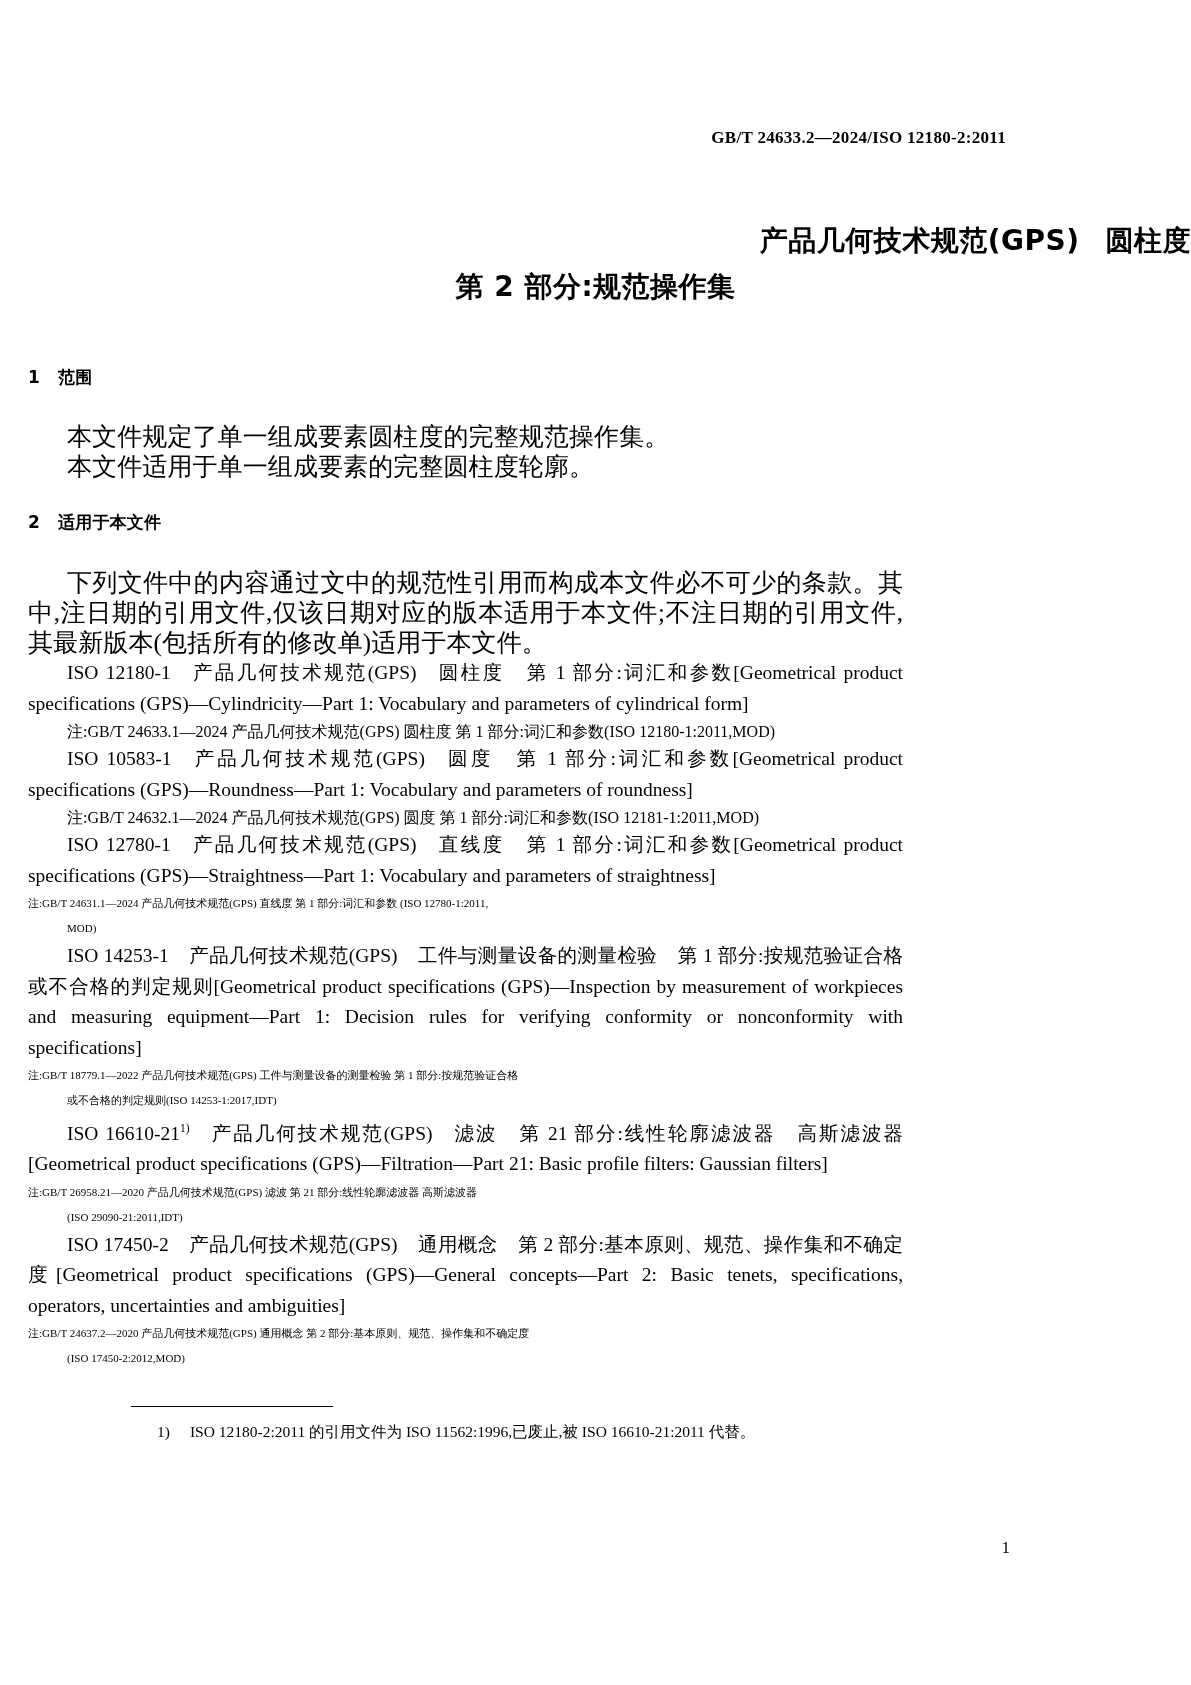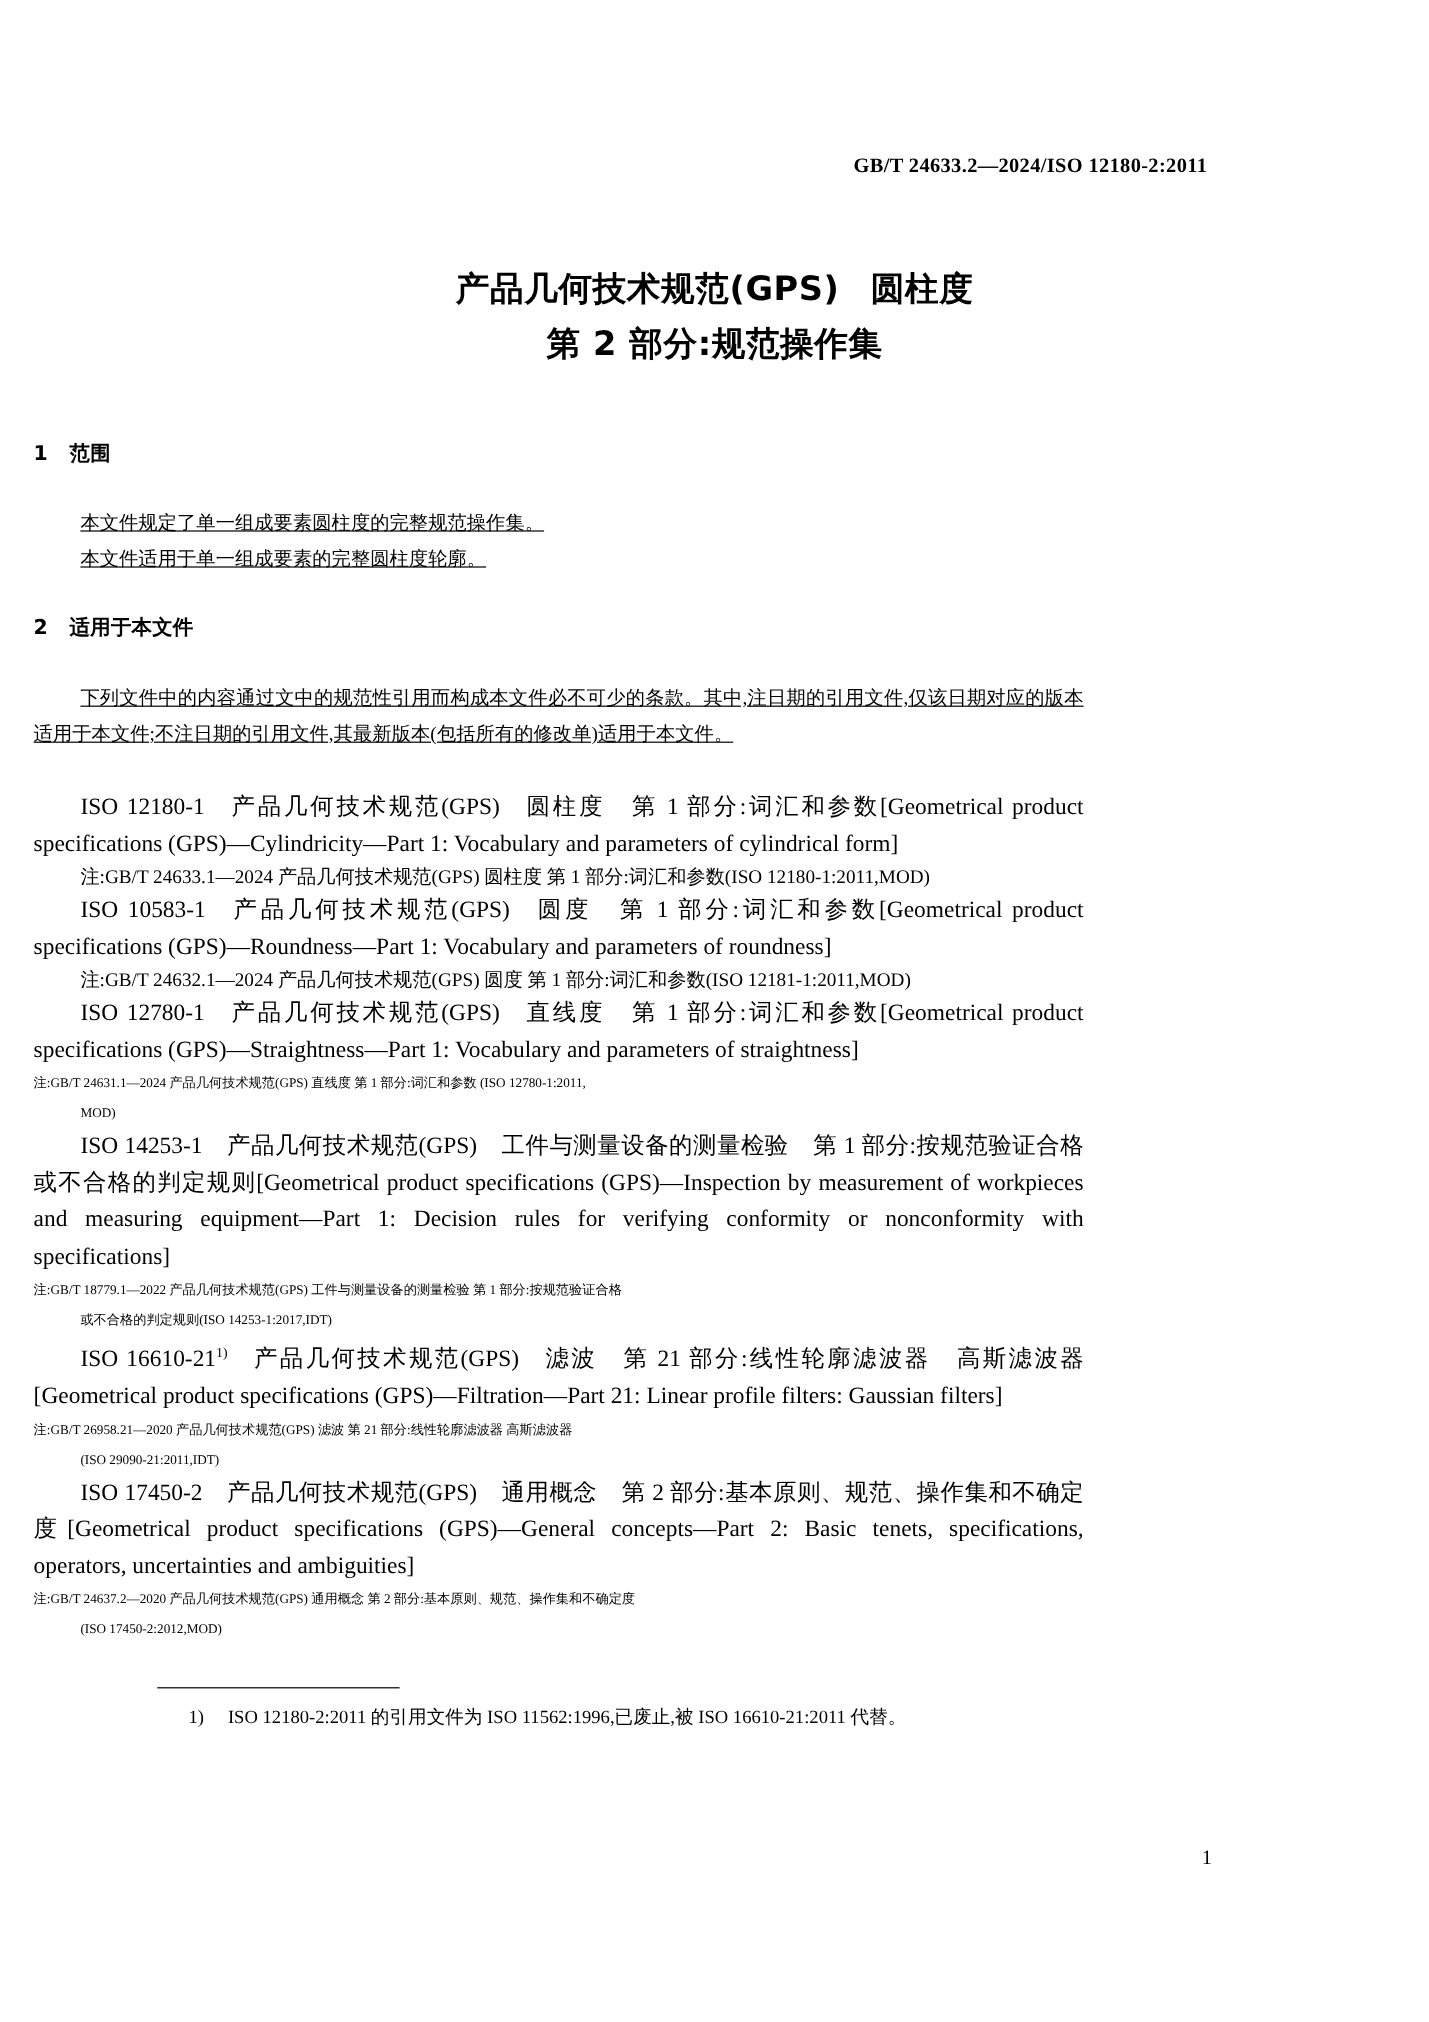--- a/index.html
+++ b/index.html
@@ -38,46 +38,45 @@
   .doc-title {
     position: absolute;
     left: 0;
     width: 1191px;
     text-align: center;
     font-family: "DejaVu Sans", "Liberation Sans", sans-serif;
     font-weight: bold;
     font-size: 28px;
     letter-spacing: 0.5px;
   }
-  .doc-title.line1 { top: 222px; }
+  .doc-title.line1 { top: 222px; text-align: right; }
   .doc-title.line2 { top: 268px; }
   .title-gap { display: inline-block; width: 26px; }
 
   
   .content {
     position: absolute;
     left: 131px;
     top: 0;
     width: 875px;
   }
   .clause-heading {
     font-family: "DejaVu Sans", "Liberation Sans", sans-serif;
     font-weight: bold;
     font-size: 17px;
     letter-spacing: 0.2px;
   }
   .clause-heading .num { display: inline-block; min-width: 30px; }
 
   .para {
-    font-size: 16px;
+    font-size: 25px;
     line-height: 30px;
     text-align: justify;
     text-justify: inter-ideograph;
     letter-spacing: 0.1px;
-    text-decoration: underline;
   }
   .indent2 { text-indent: 39px; }
 
   .ref-entry {
     font-size: 19.5px;
     line-height: 30.5px;
     text-align: justify;
     text-justify: inter-ideograph;
     text-indent: 39px;
   }
@@ -192,21 +191,21 @@
 
     <div class="ref-entry">
       <span>ISO 14253-1</span><span class="sp-l"></span><span>产品几何技术规范(GPS)</span><span class="sp-l"></span><span>工件与测量设备的测量检验</span><span class="sp-l"></span><span>第 1 部分:按规范验证合格或不合格的判定规则</span><span>[Geometrical product specifications (GPS)—Inspection by measurement of workpieces and measuring equipment—Part 1: Decision rules for verifying conformity or nonconformity with specifications]</span>
     </div>
     <div class="note-hang">
       <span>注:GB/T 18779.1—2022   产品几何技术规范(GPS)   工件与测量设备的测量检验   第 1 部分:按规范验证合格</span><br>
       <span>或不合格的判定规则(ISO 14253-1:2017,IDT)</span>
     </div>
 
     <div class="ref-entry">
-      <span>ISO 16610-21</span><sup class="fn">1)</sup><span class="sp-l"></span><span>产品几何技术规范(GPS)</span><span class="sp-l"></span><span>滤波</span><span class="sp-l"></span><span>第 21 部分:线性轮廓滤波器</span><span class="sp-l"></span><span>高斯滤波器</span><span>[Geometrical product specifications (GPS)—Filtration—Part 21: Linear profile filters: Gaussian filters]</span>
+      <span>ISO 16610-21</span><sup class="fn">1)</sup><span class="sp-l"></span><span>产品几何技术规范(GPS)</span><span class="sp-l"></span><span>滤波</span><span class="sp-l"></span><span>第 21 部分:线性轮廓滤波器</span><span class="sp-l"></span><span>高斯滤波器</span><span>[Geometrical product specifications (GPS)—Filtration—Part 21: Basic profile filters: Gaussian filters]</span>
     </div>
     <div class="note-hang">
       <span>注:GB/T 26958.21—2020   产品几何技术规范(GPS)   滤波   第 21 部分:线性轮廓滤波器   高斯滤波器</span><br>
       <span>(ISO 29090-21:2011,IDT)</span>
     </div>
 
     <div class="ref-entry">
       <span>ISO 17450-2</span><span class="sp-l"></span><span>产品几何技术规范(GPS)</span><span class="sp-l"></span><span>通用概念</span><span class="sp-l"></span><span>第 2 部分:基本原则、规范、操作集和不确定度</span><span>[Geometrical product specifications (GPS)—General concepts—Part 2: Basic tenets, specifications, operators, uncertainties and ambiguities]</span>
     </div>
     <div class="note-hang">

